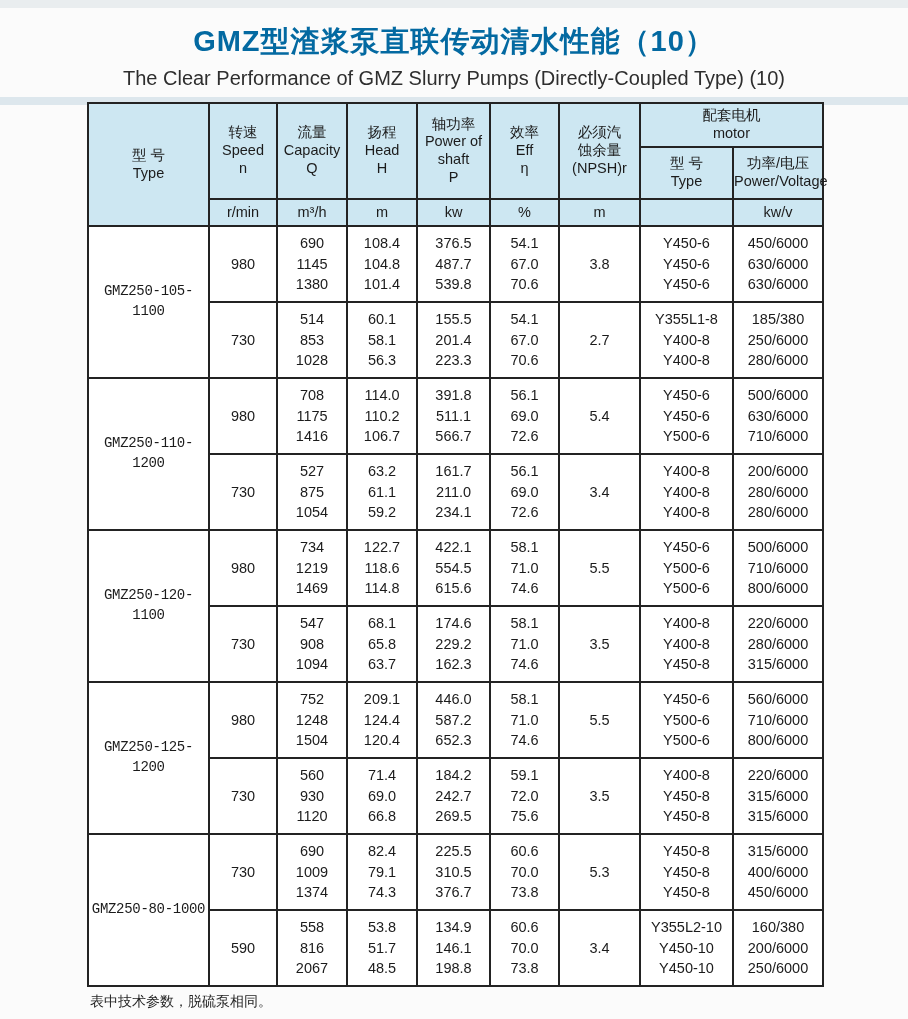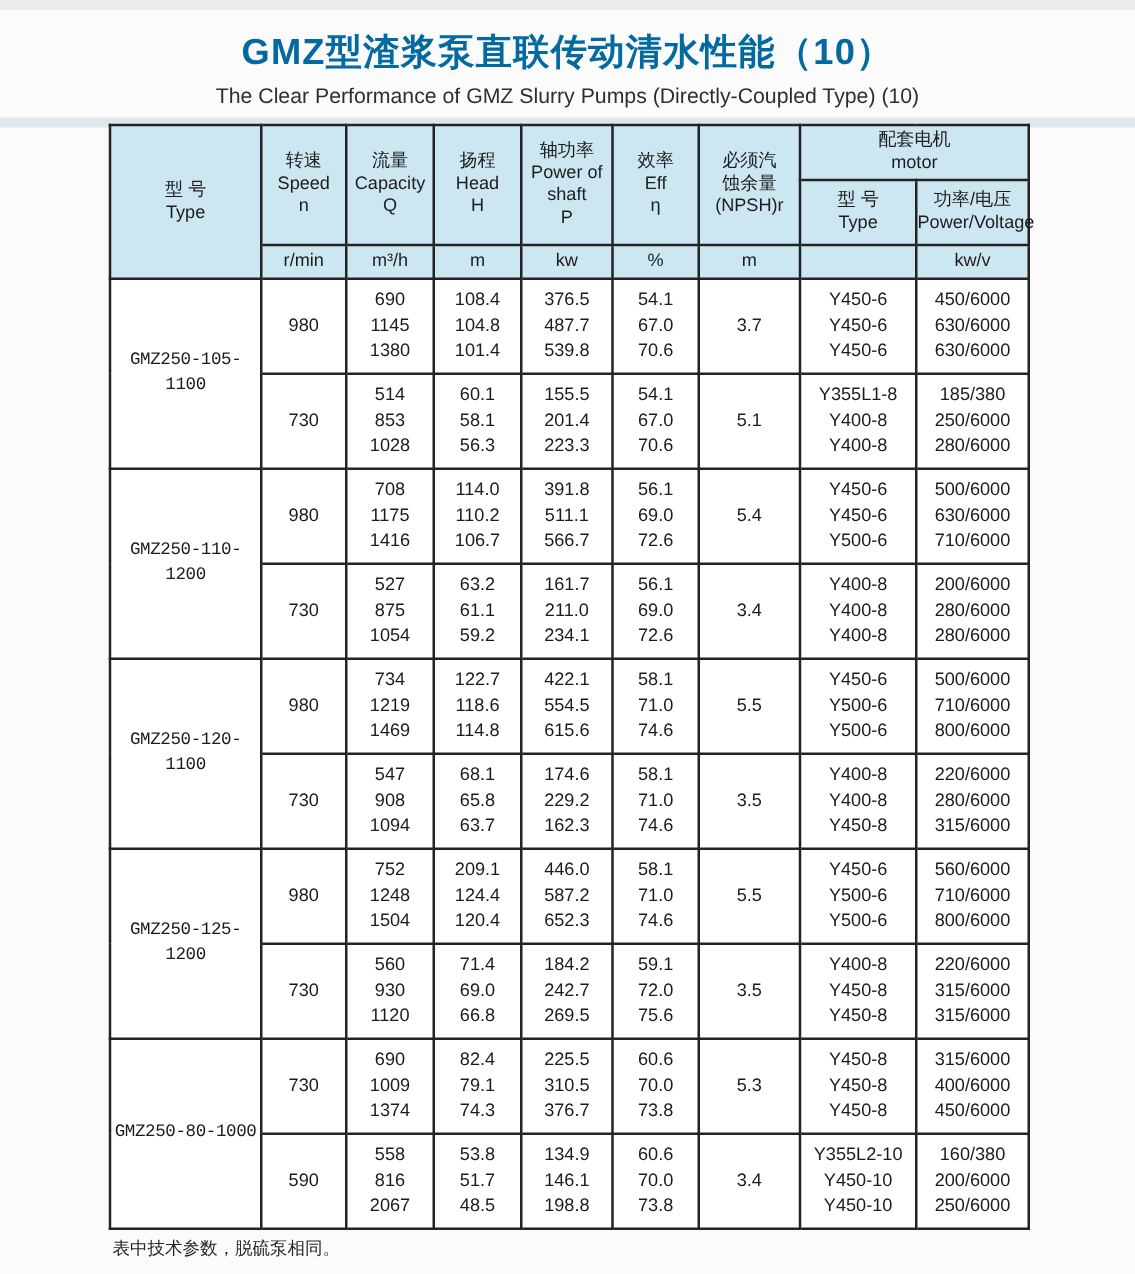--- a/index.html
+++ b/index.html
@@ -19,21 +19,21 @@
     text-align: center;
     color: #0369a1;
     font-size: 29px;
     font-weight: bold;
     letter-spacing: 1px;
   }
   .title-en {
     margin-top: 5px;
     text-align: center;
     color: #2e2e2e;
-    font-size: 17px;
+    font-size: 20px;
     font-weight: normal;
   }
   .scan-band {
     margin-top: 7px;
     width: 908px; height: 8px;
     background: #dde7ed;
   }
   table.perf {
     border-collapse: collapse;
     table-layout: fixed;
@@ -151,21 +151,21 @@
 1380</td>
       <td>108.4
 104.8
 101.4</td>
       <td>376.5
 487.7
 539.8</td>
       <td>54.1
 67.0
 70.6</td>
-      <td>3.7</td>
+      <td>3.8</td>
       <td>Y450-6
 Y450-6
 Y450-6</td>
       <td>450/6000
 630/6000
 630/6000</td>
     </tr>
     <tr>
       <td>730</td>
       <td>514
@@ -173,21 +173,21 @@
 1028</td>
       <td>60.1
 58.1
 56.3</td>
       <td>155.5
 201.4
 223.3</td>
       <td>54.1
 67.0
 70.6</td>
-      <td>5.1</td>
+      <td>2.7</td>
       <td>Y355L1-8
 Y400-8
 Y400-8</td>
       <td>185/380
 250/6000
 280/6000</td>
     </tr>
 
     <tr>
       <td class="model" rowspan="2">GMZ250-110-1200</td>

